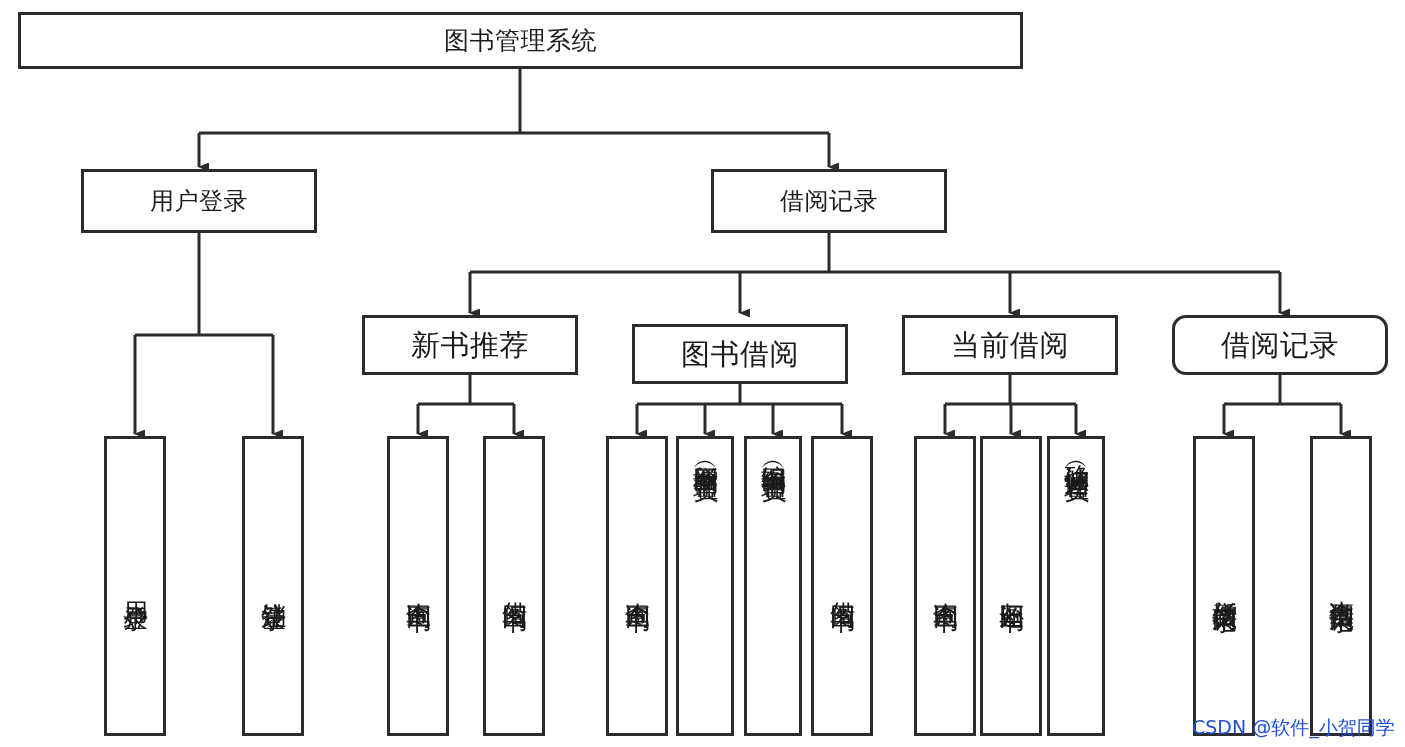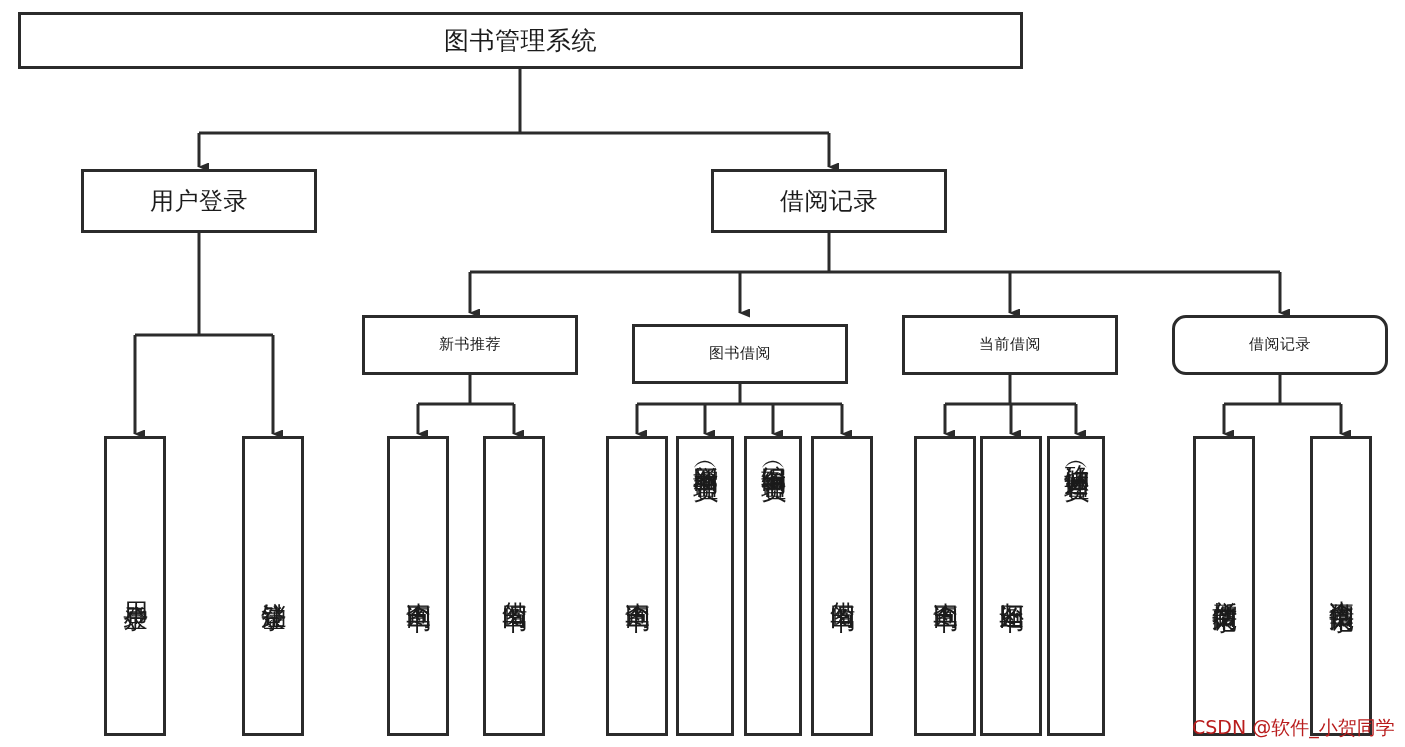--- a/index.html
+++ b/index.html
@@ -36,40 +36,40 @@
   }
   .node-label {
     color: #1b1b1b;
     font-family: "DejaVu Sans", "Liberation Sans", sans-serif;
     line-height: 1.18;
     letter-spacing: 0.5px;
     white-space: nowrap;
   }
   .node-root .node-label { font-size: 25px; }
   .node-l2 .node-label { font-size: 24px; }
-  .node-l3 .node-label { font-size: 15px; }
+  .node-l3 .node-label { font-size: 29px; }
   .node-leaf {
     align-items: flex-start;
     justify-content: center;
     padding-top: 6px;
   }
   .node-leaf .node-label {
     writing-mode: vertical-rl;
     text-orientation: upright;
     font-size: 25px;
     line-height: 1.05;
     letter-spacing: 2px;
   }
   .node-leaf.leaf-center {
     align-items: center;
     padding-top: 0;
   }
   .watermark {
     position: absolute;
-    color: #b91c1c;
+    color: #1d4ed8;
     font-size: 19px;
     font-family: "DejaVu Sans", "Liberation Sans", sans-serif;
     white-space: nowrap;
     pointer-events: none;
   }
 </style>
 </head>
 <body>
 
 <div id="diagram-root">

